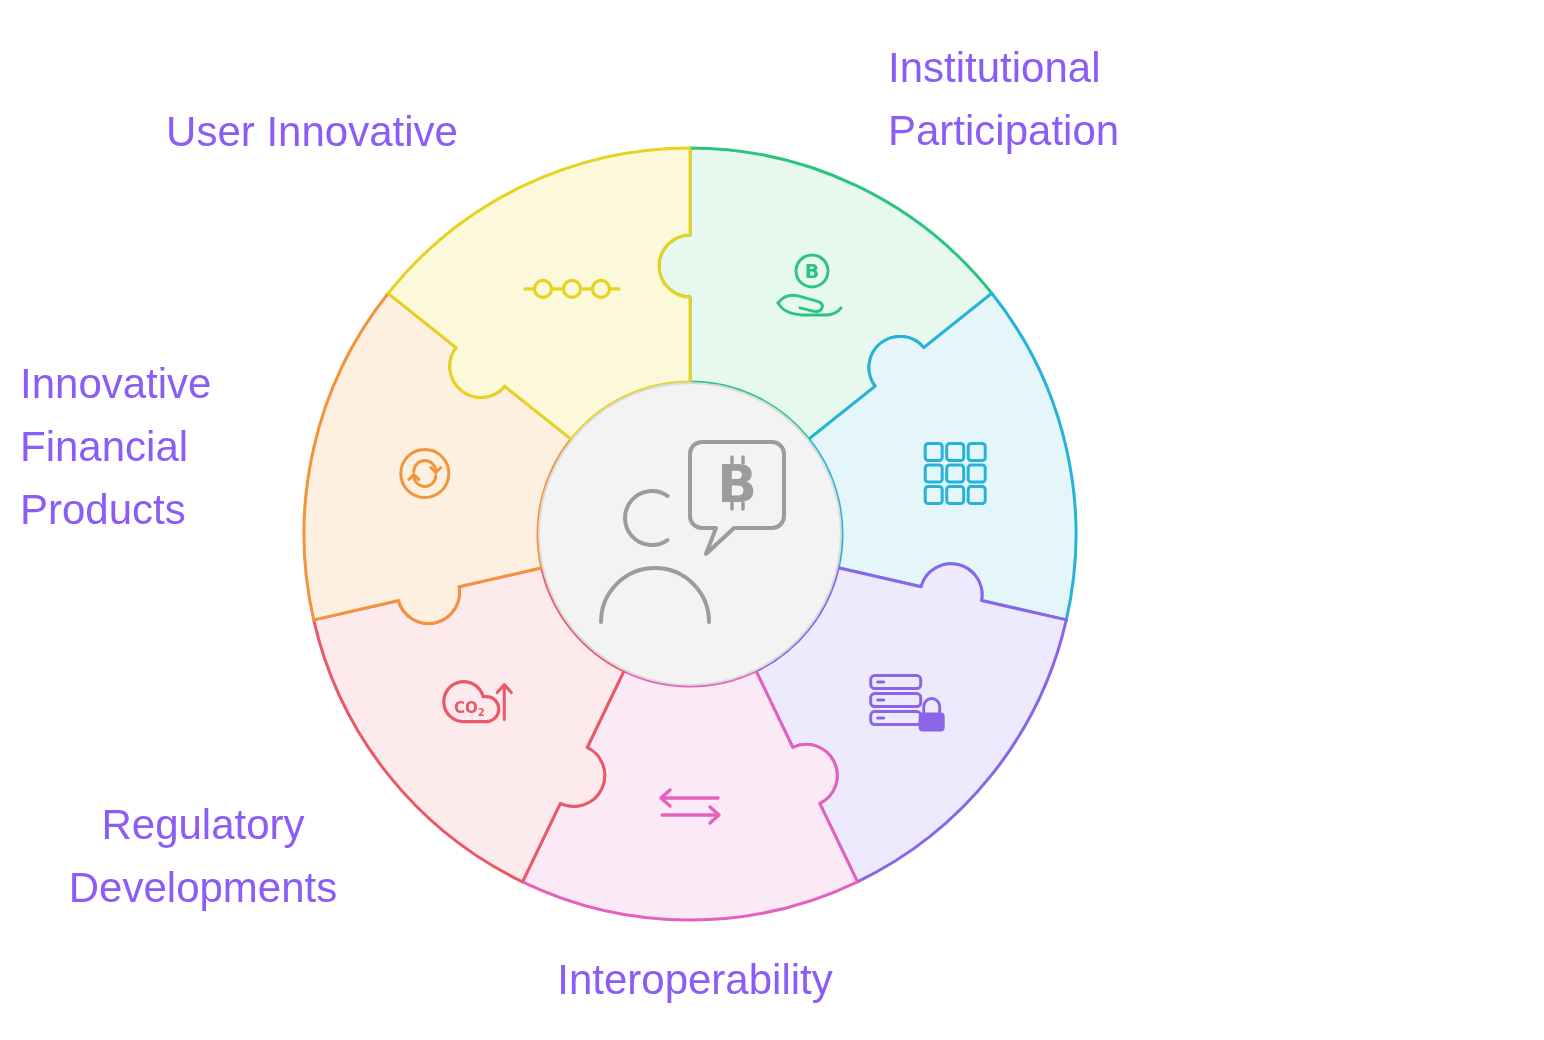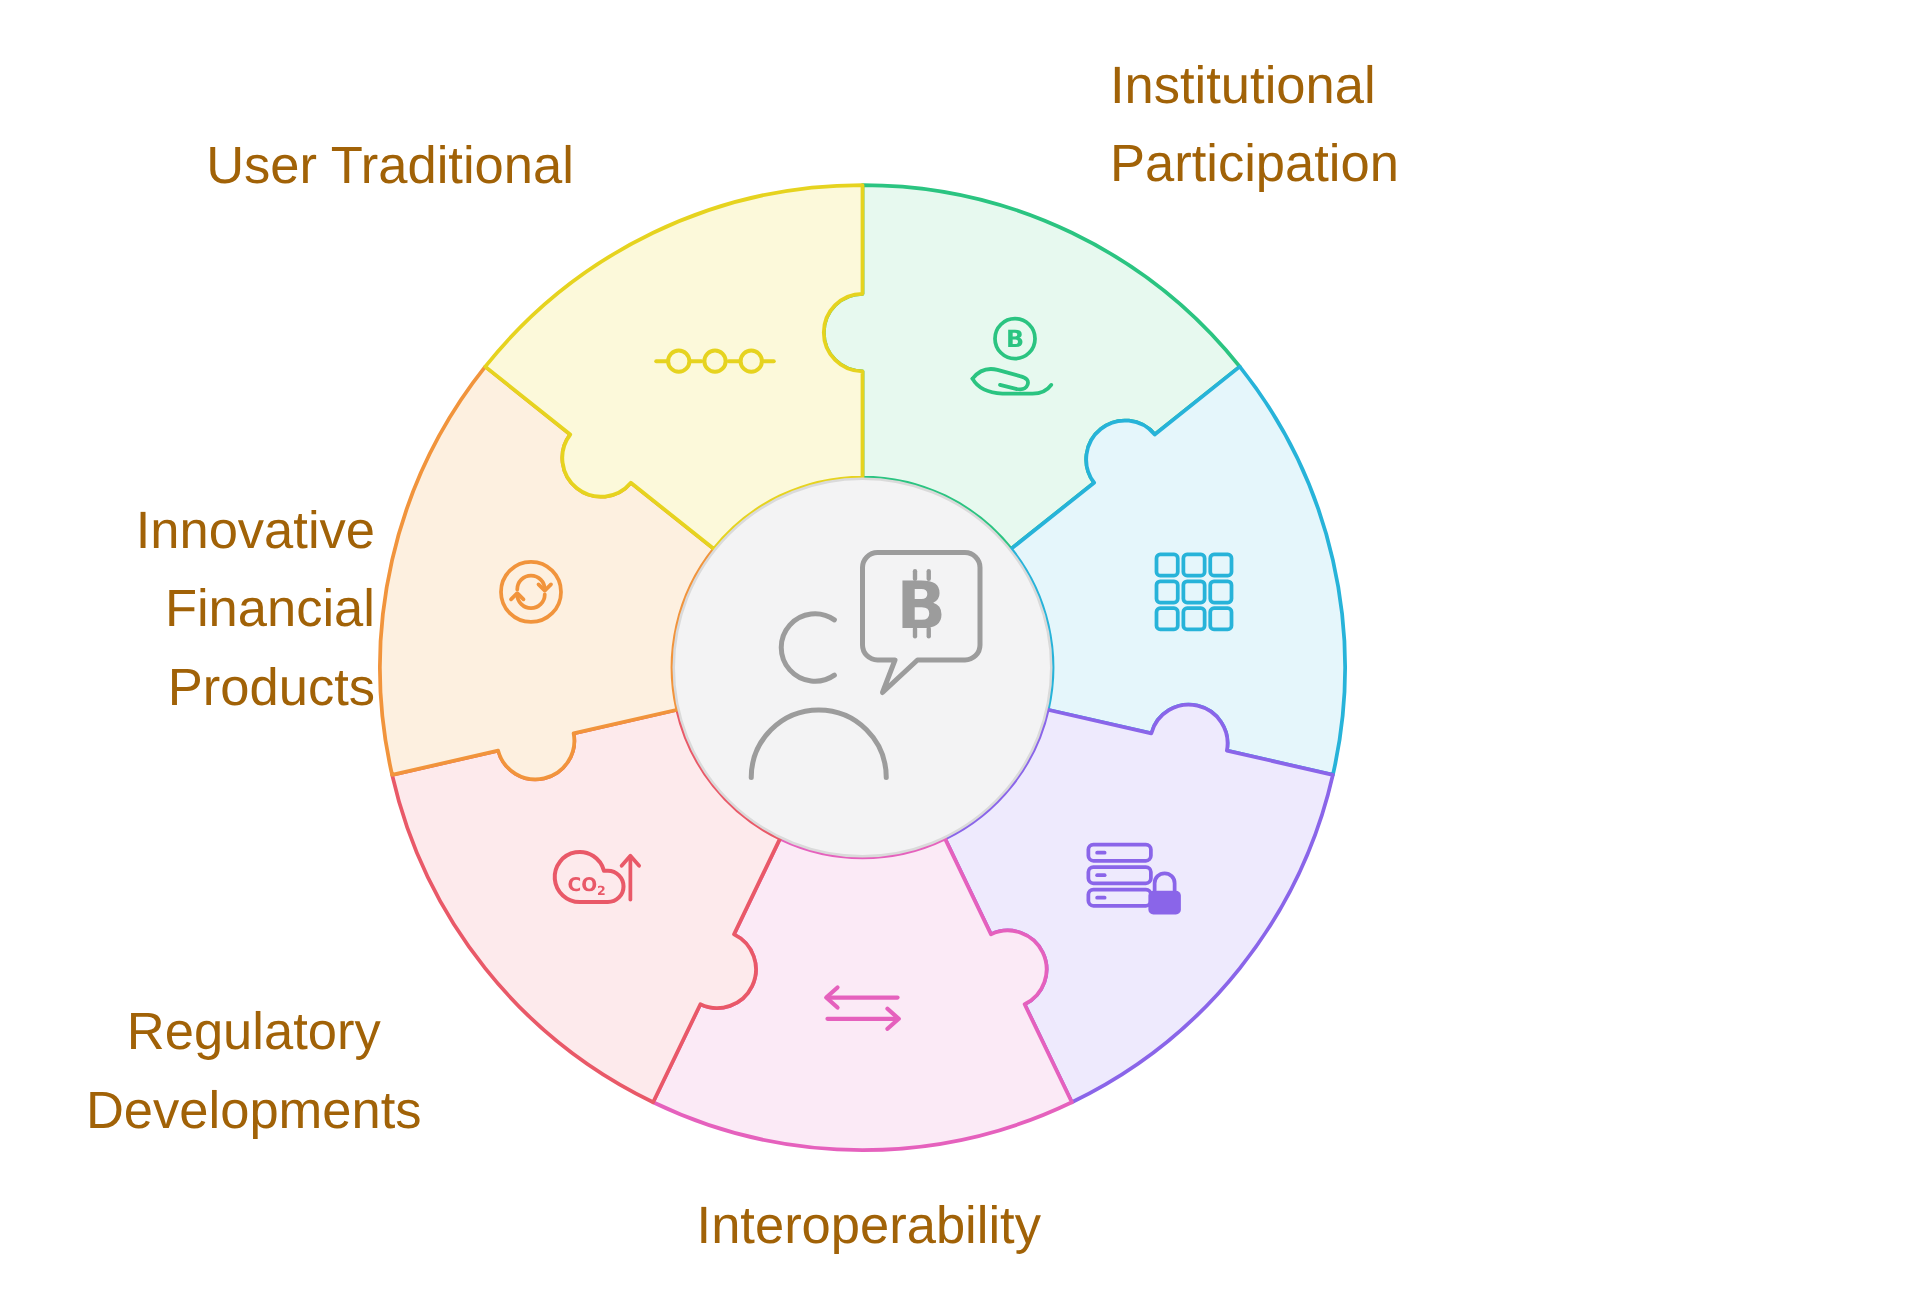--- a/index.html
+++ b/index.html
@@ -9,31 +9,31 @@
     height: 1040px;
     background: #ffffff;
     overflow: hidden;
     font-family: "Liberation Sans", sans-serif;
   }
   svg.wheel { position: absolute; left: 0; top: 0; }
   .label {
     position: absolute;
     font-size: 42px;
     line-height: 1.5;
-    color: #a16207;
+    color: #8b5cf6;
     white-space: pre-line;
     font-family: "Liberation Sans", sans-serif;
   }
   #lbl-user-experience   { left: 117px; top: 100px;  width: 390px; text-align: center; }
   #lbl-institutional     { left: 888px; top: 36px;   text-align: left; }
   #lbl-integration       { left: 1108px; top: 352px; text-align: left; }
   #lbl-security          { left: 1012px; top: 793px; text-align: left; }
   #lbl-interoperability  { left: 470px; top: 948px;  width: 450px; text-align: center; }
   #lbl-regulatory        { left: 28px;  top: 793px;  width: 350px; text-align: center; }
-  #lbl-innovative        { left: 20px;  top: 352px;  width: 280px; text-align: right; margin-top: 40px; }
+  #lbl-innovative        { left: 20px;  top: 352px;  width: 280px; text-align: left; }
 </style>
 </head>
 <body>
 
 <div class="stage">
 
   <svg class="wheel" id="wheel-svg" width="1544" height="1040" viewBox="0 0 1544 1040">
     <defs>
       <g id="icon-ellipsis-dots" fill="none" stroke="currentColor" stroke-width="3.2" stroke-linecap="round">
         <line x1="-47" y1="0" x2="-39" y2="0"></line>
@@ -134,15 +134,15 @@
   </svg>
 
   <div class="label" id="lbl-institutional">Institutional
 Participation</div>
   <div class="label" id="lbl-interoperability">Interoperability</div>
   <div class="label" id="lbl-regulatory">Regulatory
 Developments</div>
   <div class="label" id="lbl-innovative">Innovative
 Financial
 Products</div>
-  <div class="label" id="lbl-user-experience">User Traditional</div>
+  <div class="label" id="lbl-user-experience">User Innovative</div>
 
 </div>
 
 </body></html>

